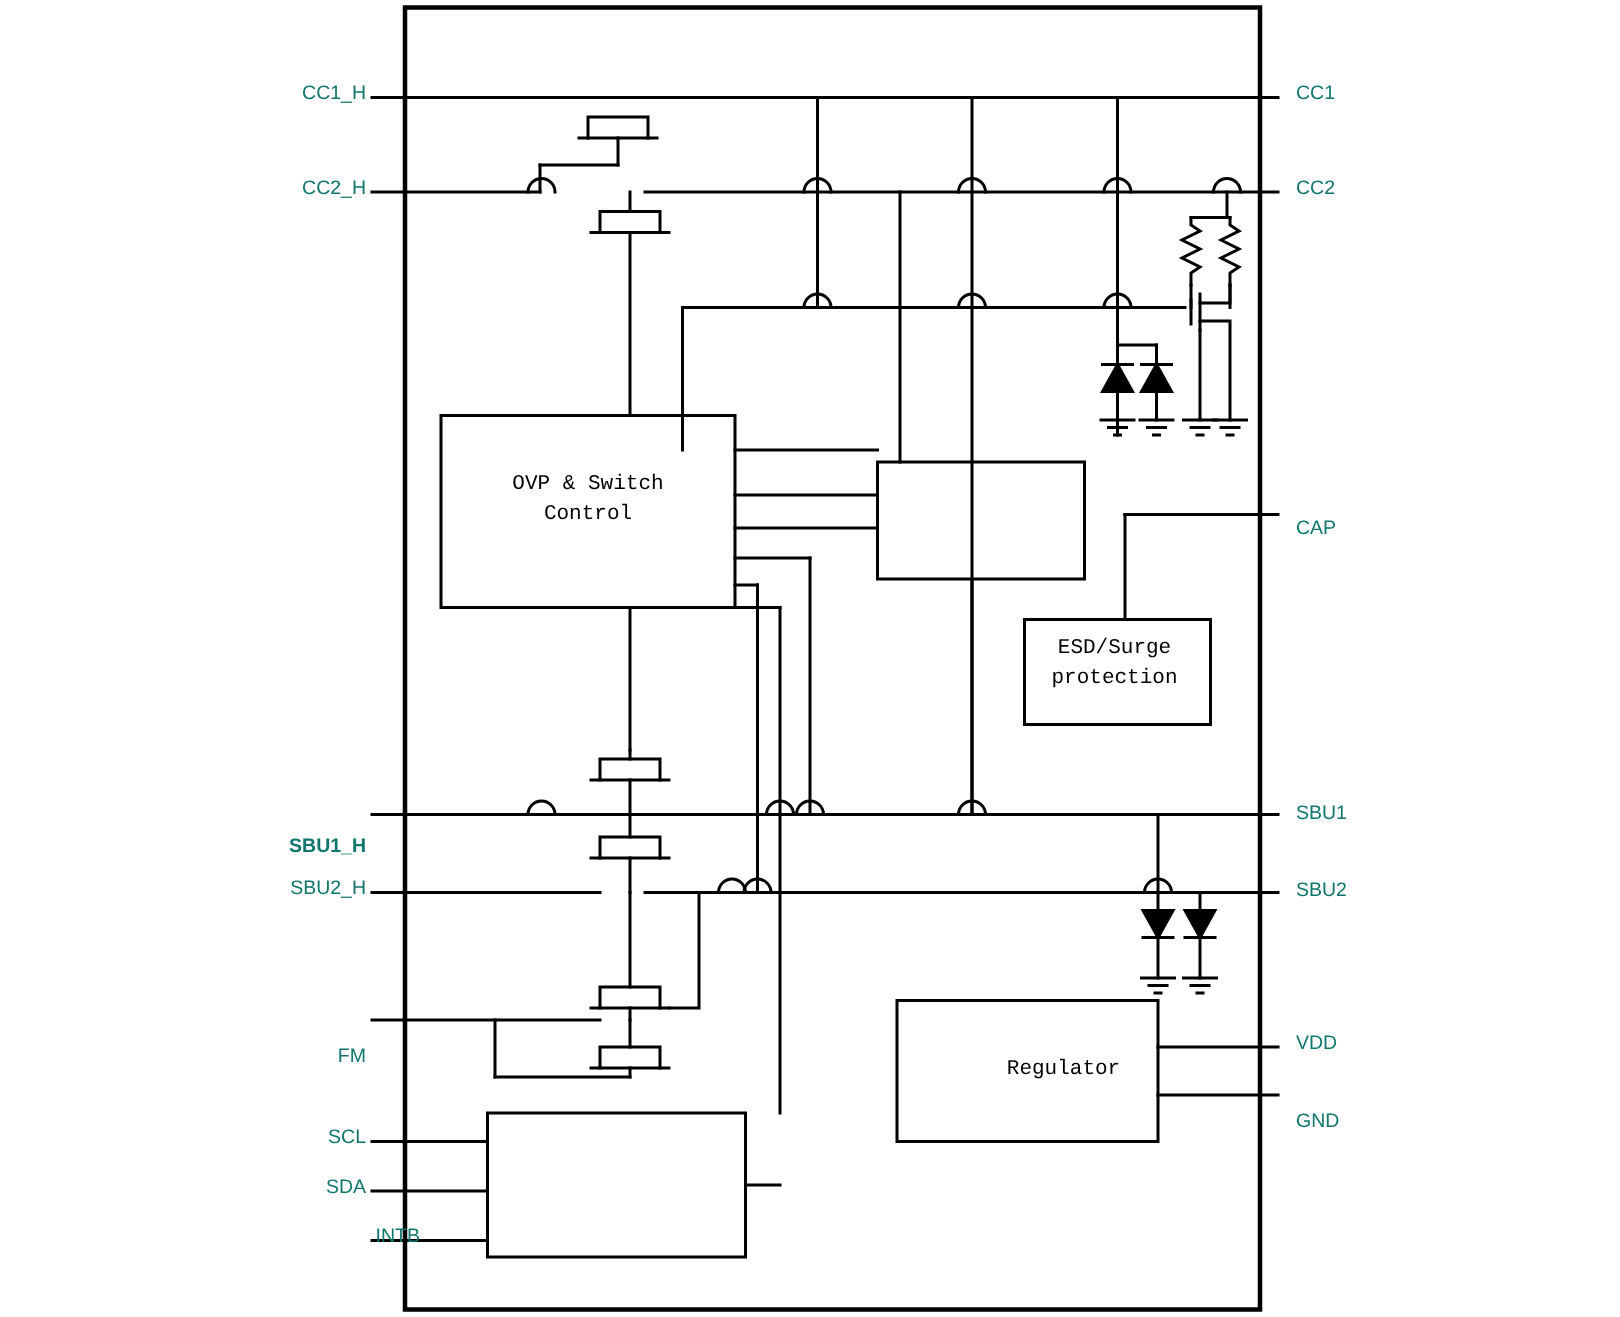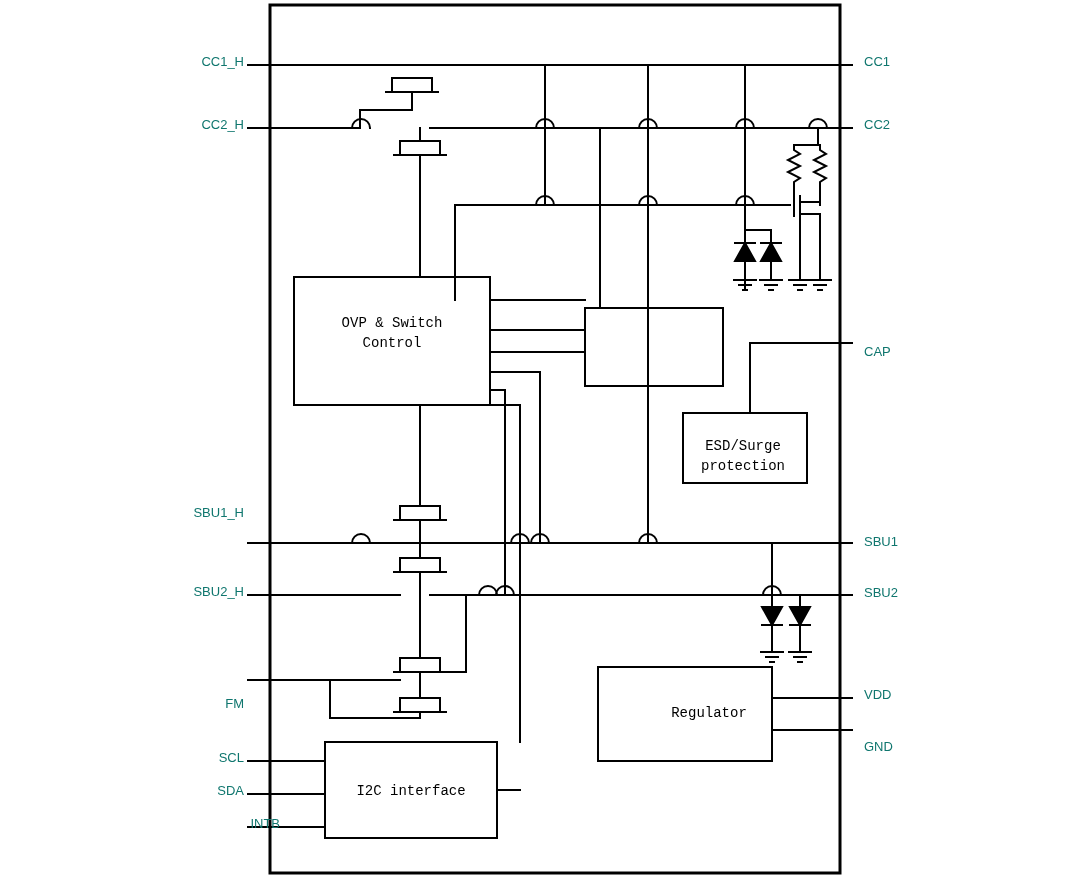--- a/index.html
+++ b/index.html
@@ -225,35 +225,34 @@
       <rect x="598" y="667" width="174" height="94"></rect>
 
       <rect x="325" y="742" width="172" height="96"></rect>
       <line x1="497" y1="790" x2="520" y2="790"></line>
 
     </g>
   </svg>
 
   <div class="pin-label left" style="right:836px; top:54px;">CC1_H</div>
   <div class="pin-label left" style="right:836px; top:117px;">CC2_H</div>
-  <div class="pin-label left" style="right:836px; top:505px;">SBU1_H</div>
+  <div class="pin-label left" style="right:836px; top:556px;font-weight:bold;">SBU1_H</div>
   <div class="pin-label left" style="right:836px; top:584px;">SBU2_H</div>
   <div class="pin-label left" style="right:836px; top:669px;margin-top:27px;">FM</div>
   <div class="pin-label left" style="right:836px; top:750px;">SCL</div>
   <div class="pin-label left" style="right:836px; top:783px;margin-left:45px;">SDA</div>
   <div class="pin-label left" style="right:800px; top:816px;">INTB</div>
 
   <div class="pin-label right" style="left:864px; top:54px;">CC1</div>
   <div class="pin-label right" style="left:864px; top:117px;">CC2</div>
   <div class="pin-label right" style="left:864px; top:344px;">CAP</div>
   <div class="pin-label right" style="left:864px; top:534px;">SBU1</div>
   <div class="pin-label right" style="left:864px; top:585px;">SBU2</div>
   <div class="pin-label right" style="left:864px; top:687px;">VDD</div>
   <div class="pin-label right" style="left:864px; top:719px;margin-top:20px;">GND</div>
 
   <div class="block-label" style="left:294px; top:313px; width:196px;">OVP &amp; Switch
 Control</div>
-  <div class="block-label" style="left:683px; top:436px; width:120px;">ESD/Surge
+  <div class="block-label" style="left:683px; top:422px; width:120px;">ESD/Surge
 protection</div>
   <div class="block-label" style="left:598px; top:703px; width:174px;padding-left:24px;">Regulator</div>
-  <div class="block-label" style="left:325px; top:781px; width:172px;">I2C interface</div>
 
 </div>
 
 </body></html>

